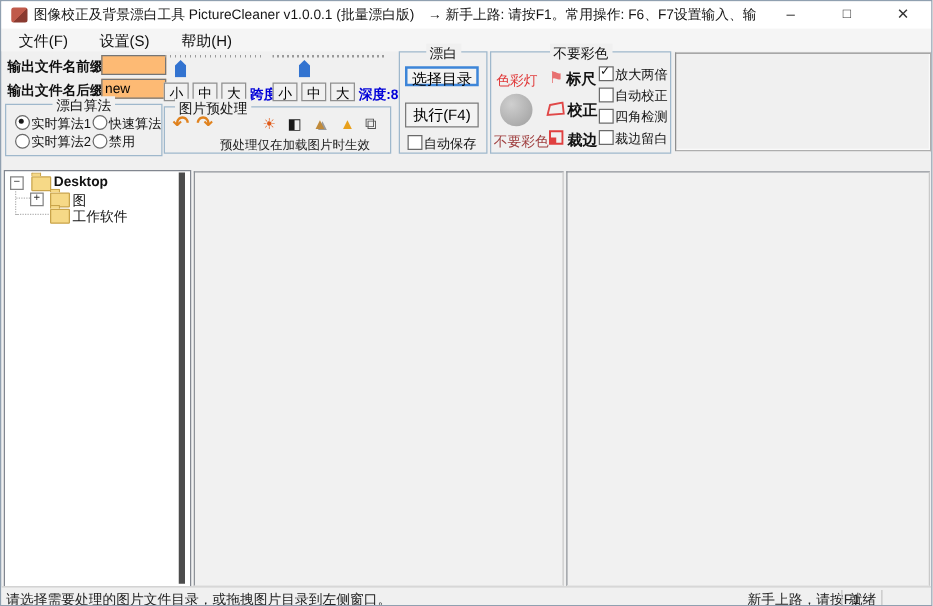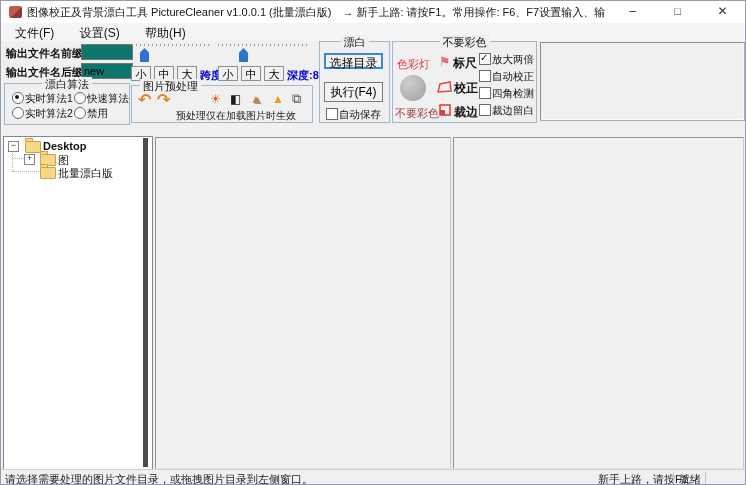--- a/index.html
+++ b/index.html
@@ -15,21 +15,21 @@
   .wtitle { position:absolute; left:26px; top:0; right:140px; height:22px; line-height:22px;
     font-size:11px; white-space:nowrap; overflow:hidden; color:#151515; }
   .wbtn { position:absolute; top:0; width:45px; height:22px; text-align:center; line-height:21px;
     font-size:12px; color:#333; cursor:default; }
   .wbtn.min { right:90px; } .wbtn.max { right:45px; font-size:11px; } .wbtn.close { right:0; }
   
   .menubar { position:absolute; left:0; top:22px; right:0; height:18px; background:#f5f5f5; }
   .menuitem { display:inline-block; margin-left:6px; padding:2px 8px 0 8px; font-size:12px; }
   
   .lbl { position:absolute; font-size:11px; white-space:nowrap;font-weight:bold; }
-  .txt { position:absolute; height:14px; border:1px solid #767676; background:#0f766e;
+  .txt { position:absolute; height:14px; border:1px solid #767676; background:#fdba74;
     font-size:11px; padding:0 2px; font-family:inherit; }
   .group { position:absolute; border:1px solid #9fb8cc; }
   .legend { position:absolute; top:-7px; background:#f0f0f0; padding:0 3px; font-size:11px; white-space:nowrap; }
   .legend.center { left:50%; transform:translateX(-50%); }
   .radio { position:absolute; width:10px; height:10px; border:1px solid #6a6a6a; border-radius:50%; background:#fff; }
   .radio.checked::after { content:""; position:absolute; left:2px; top:2px; width:4px; height:4px;
     background:#1a1a1a; border-radius:50%; }
   .rlbl { position:absolute; font-size:10.5px; white-space:nowrap; }
   .checkbox { position:absolute; width:10px; height:10px; border:1px solid #6a6a6a; background:#fff; }
   .checkbox.checked::after { content:"\2713"; position:absolute; left:0px; top:-2px; font-size:10px; font-weight:bold; color:#111; }
@@ -190,21 +190,21 @@
       <span class="folder" style="left:20px;top:1px"></span>
       <span class="tlabel" style="left:38px;top:0;font-weight:bold">Desktop</span>
     </div>
     <div class="trow" style="top:16px">
       <span class="expander" style="left:19px;top:1px">+</span>
       <span class="folder" style="left:35px;top:1px"></span>
       <span class="tlabel" style="left:53px;top:0">图</span>
     </div>
     <div class="trow" style="top:29px">
       <span class="folder" style="left:35px;top:1px"></span>
-      <span class="tlabel" style="left:53px;top:0">批量漂白版</span>
+      <span class="tlabel" style="left:53px;top:0">工作软件</span>
     </div>
 
     <div class="darkbar"></div>
   </div>
 
   <div class="imgpanel" style="left:154px;width:294px"></div>
   <div class="imgpanel" style="left:452px;width:289px"></div>
 
   <div class="statusbar">
     <span class="sbtext" style="left:4px">请选择需要处理的图片文件目录，或拖拽图片目录到左侧窗口。</span>

